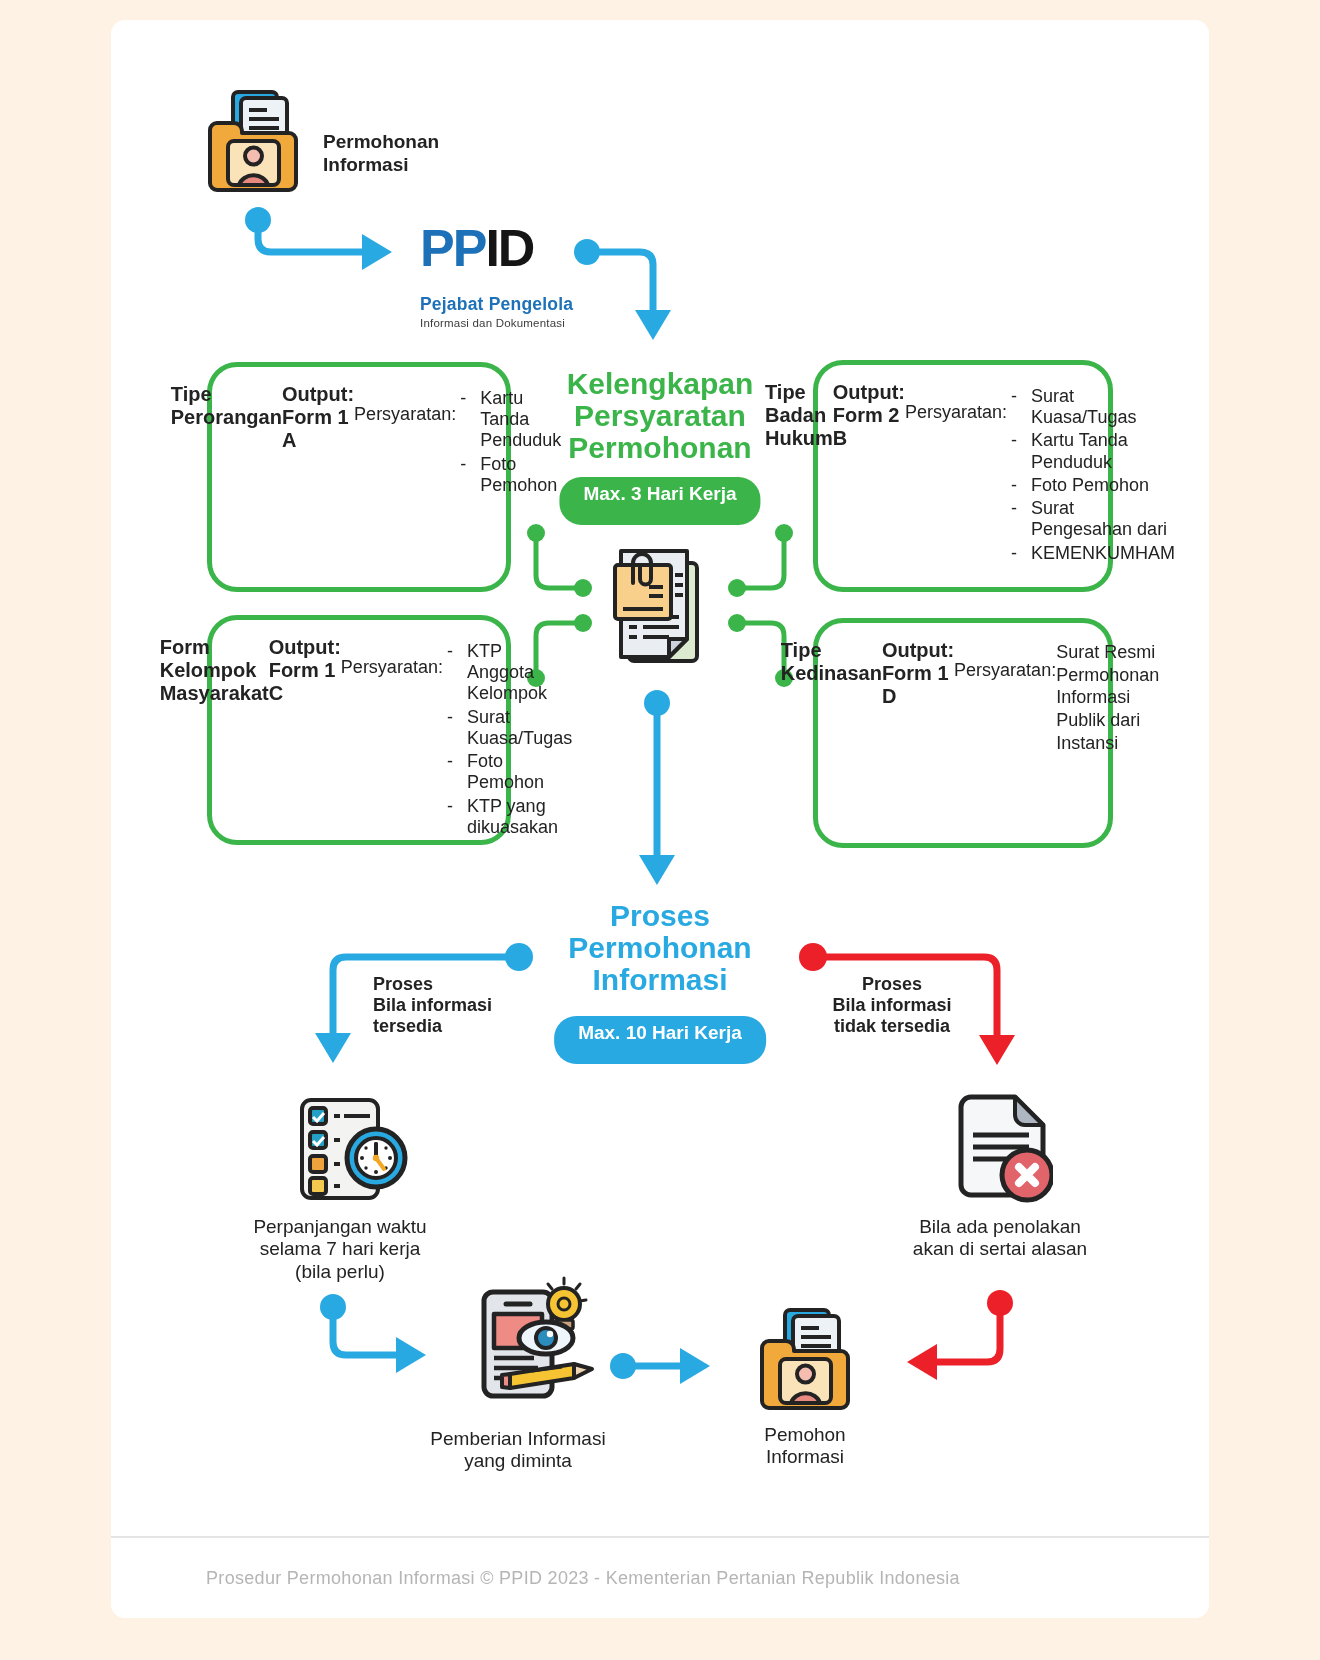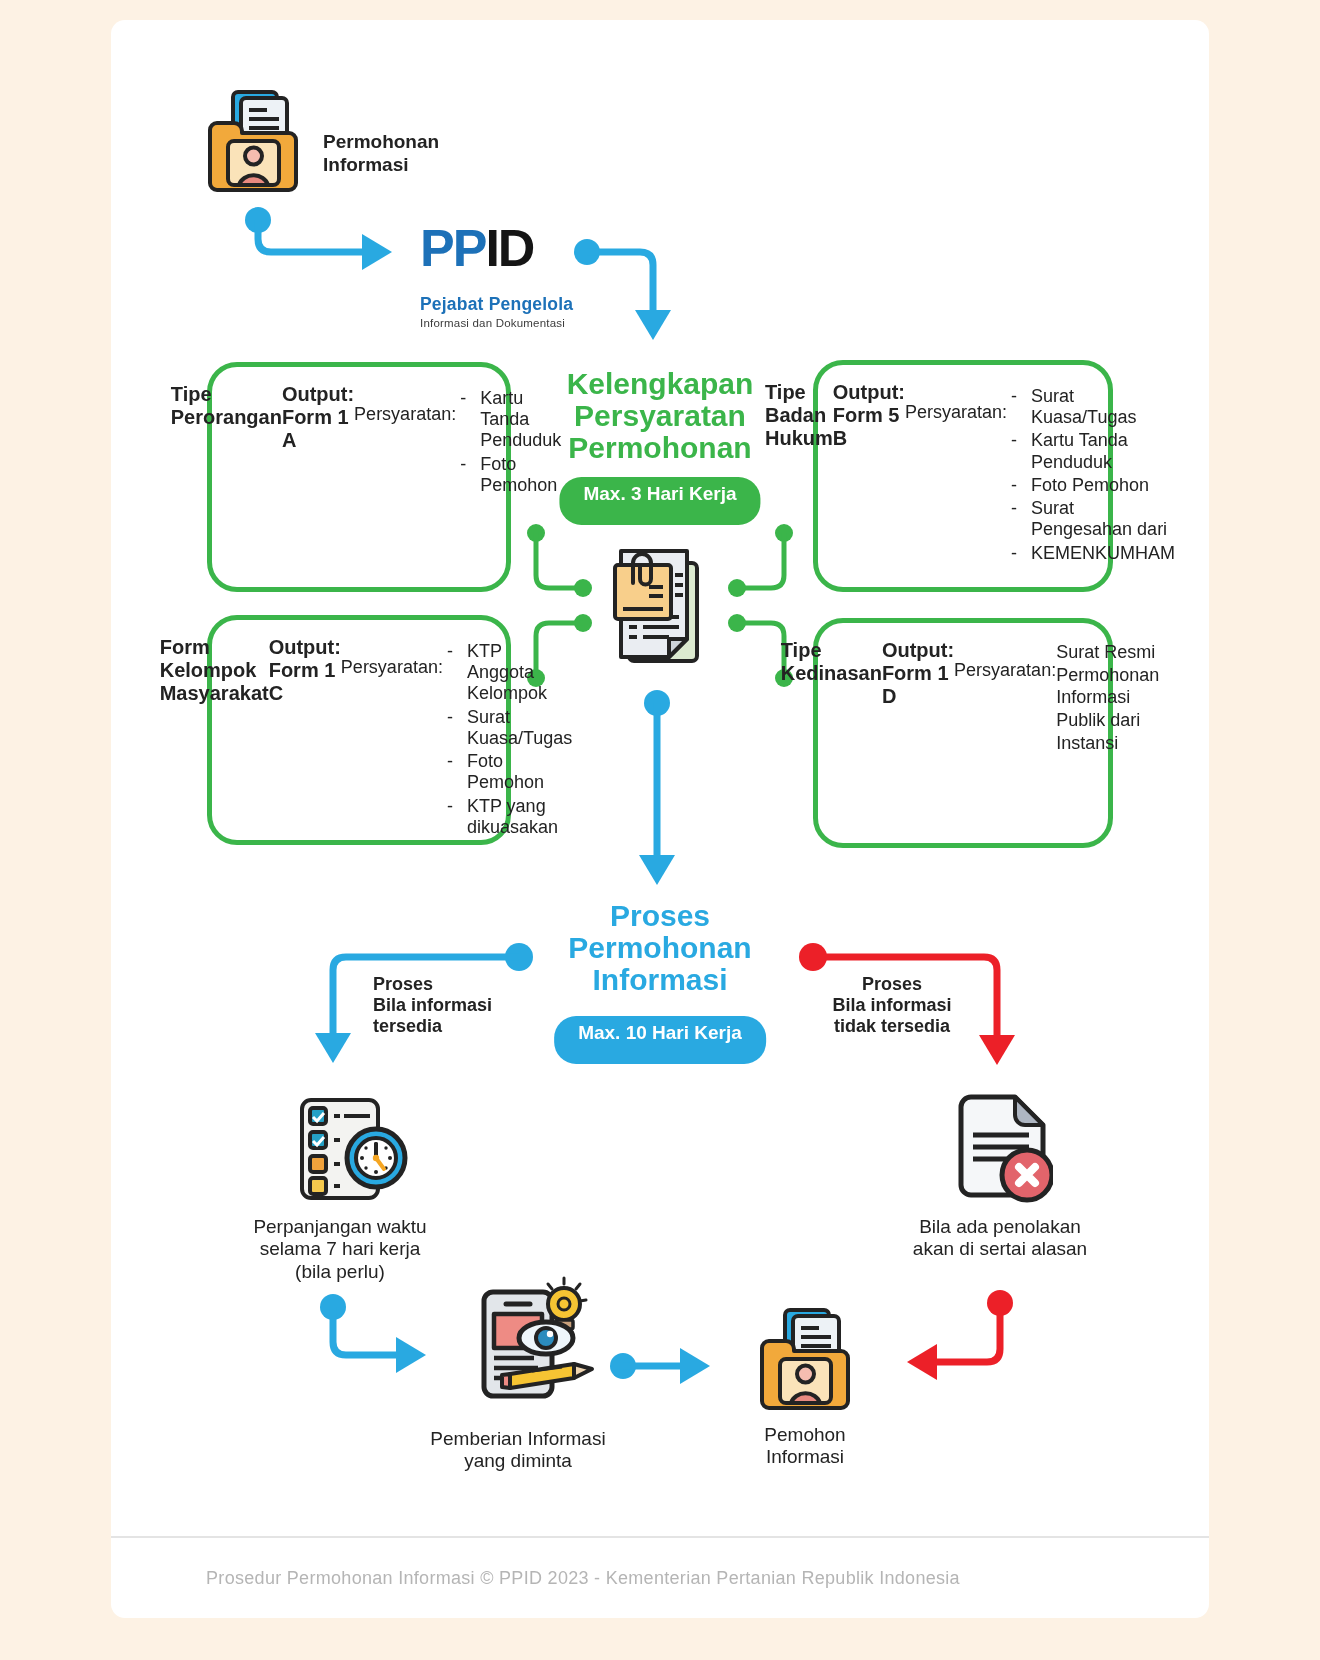--- a/index.html
+++ b/index.html
@@ -147,21 +147,21 @@
     <div class="req-title">Output: Form 1 A</div>
     <div class="req-sub">Persyaratan:</div>
     <ul class="req-list">
         <li>Kartu Tanda Penduduk</li>
         <li>Foto Pemohon</li>
       </ul>
   </div>
 
   <div class="abs req-box" style="left:813px;top:360px;width:300px;height:232px">
     <div class="req-title">Tipe Badan Hukum</div>
-    <div class="req-title">Output: Form 5 B</div>
+    <div class="req-title">Output: Form 2 B</div>
     <div class="req-sub">Persyaratan:</div>
     <ul class="req-list">
         <li>Surat Kuasa/Tugas</li>
         <li>Kartu Tanda Penduduk</li>
         <li>Foto Pemohon</li>
         <li>Surat Pengesahan dari</li>
         <li>KEMENKUMHAM</li>
       </ul>
   </div>
 

